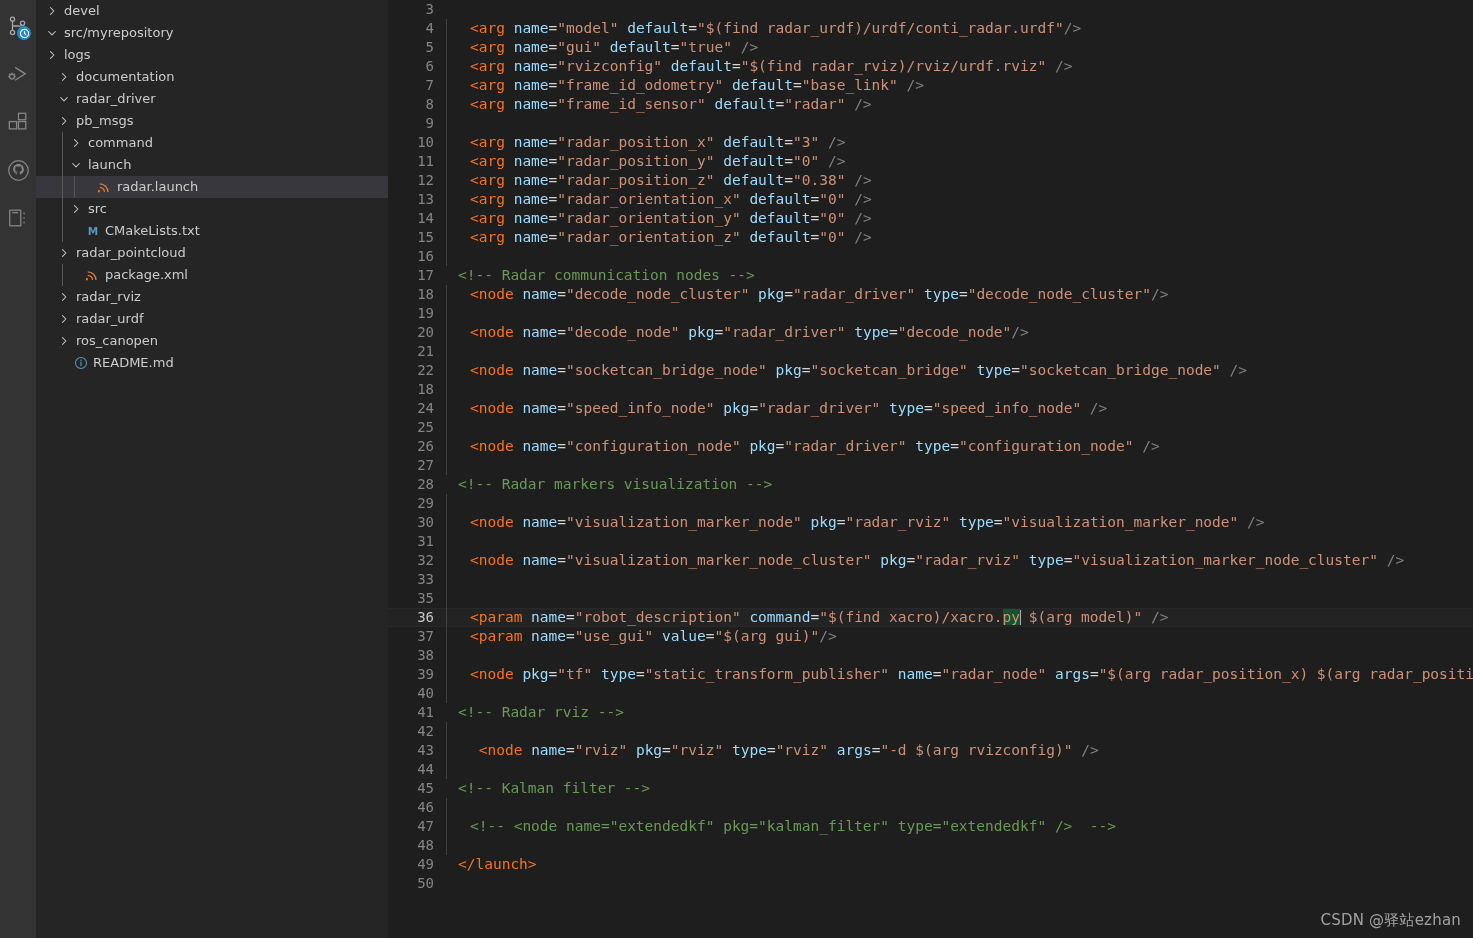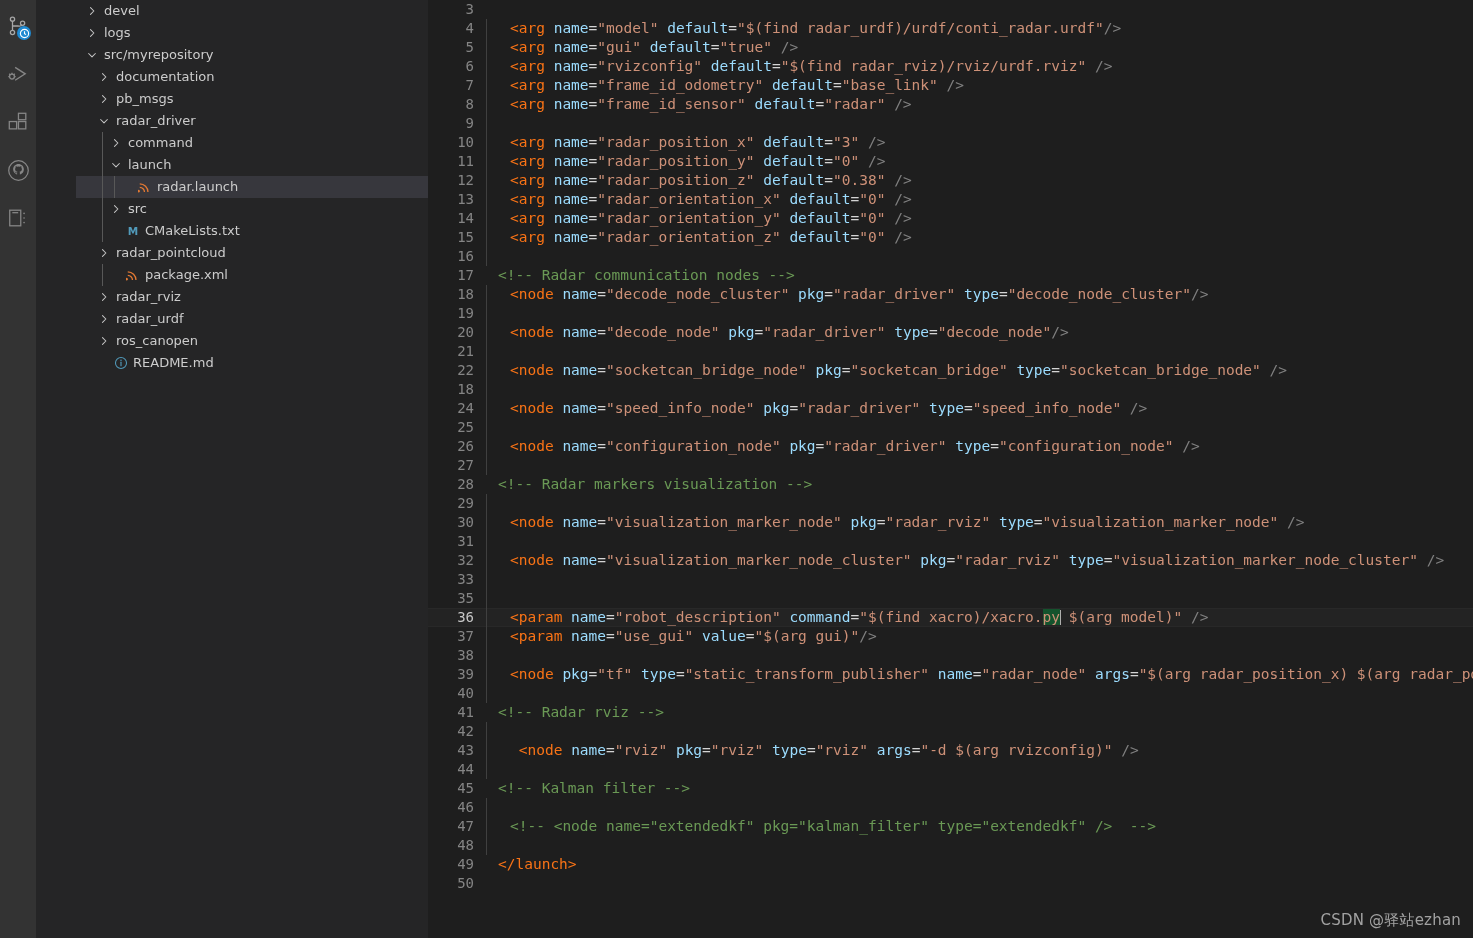--- a/index.html
+++ b/index.html
@@ -57,21 +57,20 @@
 
   
   .sidebar {
     width: 352px;
     flex: 0 0 352px;
     background: #252526;
     overflow: hidden;
     padding-top: 0px;
     font-size: 13px;
     color: #cccccc;
-    padding-left: 40px;
   }
   .tree-row {
     height: 22px;
     display: flex;
     align-items: center;
     white-space: nowrap;
     font-family: "DejaVu Sans", sans-serif;
     font-size: 13px;
     color: #cccccc;
     position: relative;
@@ -277,68 +276,68 @@
               <path d="M6 3.5 L10.5 8 L6 12.5"></path>
             </svg>
           </span>
           <span style="flex: 0 0 4px;"></span>
           <span class="lbl">devel</span>
         </div>
         <div class="tree-row">
           <span style="flex: 0 0 8px;"></span>
           <span class="twisty">
             <svg width="12" height="12" viewBox="0 0 16 16" fill="none" stroke="#c5c5c5" stroke-width="1.4" stroke-linecap="round" stroke-linejoin="round">
+              <path d="M3.5 6 L8 10.5 L12.5 6"></path>
+            </svg>
+          </span>
+          <span style="flex: 0 0 4px;"></span>
+          <span class="lbl">src/myrepository</span>
+        </div>
+        <div class="tree-row">
+          <span style="flex: 0 0 8px;"></span>
+          <span class="twisty">
+            <svg width="12" height="12" viewBox="0 0 16 16" fill="none" stroke="#c5c5c5" stroke-width="1.4" stroke-linecap="round" stroke-linejoin="round">
               <path d="M6 3.5 L10.5 8 L6 12.5"></path>
             </svg>
           </span>
           <span style="flex: 0 0 4px;"></span>
           <span class="lbl">logs</span>
         </div>
         <div class="tree-row">
-          <span style="flex: 0 0 8px;"></span>
+          <span style="flex: 0 0 20px;"></span>
+          <span class="indent-guide" style="left: 14px; background: transparent;"></span>
+          <span class="twisty">
+            <svg width="12" height="12" viewBox="0 0 16 16" fill="none" stroke="#c5c5c5" stroke-width="1.4" stroke-linecap="round" stroke-linejoin="round">
+              <path d="M6 3.5 L10.5 8 L6 12.5"></path>
+            </svg>
+          </span>
+          <span style="flex: 0 0 4px;"></span>
+          <span class="lbl">documentation</span>
+        </div>
+        <div class="tree-row">
+          <span style="flex: 0 0 20px;"></span>
+          <span class="indent-guide" style="left: 14px; background: transparent;"></span>
           <span class="twisty">
             <svg width="12" height="12" viewBox="0 0 16 16" fill="none" stroke="#c5c5c5" stroke-width="1.4" stroke-linecap="round" stroke-linejoin="round">
               <path d="M3.5 6 L8 10.5 L12.5 6"></path>
             </svg>
           </span>
           <span style="flex: 0 0 4px;"></span>
-          <span class="lbl">src/myrepository</span>
-        </div>
-        <div class="tree-row">
-          <span style="flex: 0 0 20px;"></span>
-          <span class="indent-guide" style="left: 14px; background: transparent;"></span>
-          <span class="twisty">
-            <svg width="12" height="12" viewBox="0 0 16 16" fill="none" stroke="#c5c5c5" stroke-width="1.4" stroke-linecap="round" stroke-linejoin="round">
-              <path d="M6 3.5 L10.5 8 L6 12.5"></path>
-            </svg>
-          </span>
-          <span style="flex: 0 0 4px;"></span>
-          <span class="lbl">documentation</span>
+          <span class="lbl">radar_driver</span>
         </div>
         <div class="tree-row">
           <span style="flex: 0 0 20px;"></span>
           <span class="indent-guide" style="left: 14px; background: transparent;"></span>
           <span class="twisty">
             <svg width="12" height="12" viewBox="0 0 16 16" fill="none" stroke="#c5c5c5" stroke-width="1.4" stroke-linecap="round" stroke-linejoin="round">
               <path d="M6 3.5 L10.5 8 L6 12.5"></path>
             </svg>
           </span>
           <span style="flex: 0 0 4px;"></span>
           <span class="lbl">pb_msgs</span>
-        </div>
-        <div class="tree-row">
-          <span style="flex: 0 0 20px;"></span>
-          <span class="indent-guide" style="left: 14px; background: transparent;"></span>
-          <span class="twisty">
-            <svg width="12" height="12" viewBox="0 0 16 16" fill="none" stroke="#c5c5c5" stroke-width="1.4" stroke-linecap="round" stroke-linejoin="round">
-              <path d="M3.5 6 L8 10.5 L12.5 6"></path>
-            </svg>
-          </span>
-          <span style="flex: 0 0 4px;"></span>
-          <span class="lbl">radar_driver</span>
         </div>
         <div class="tree-row">
           <span style="flex: 0 0 32px;"></span>
           <span class="indent-guide" style="left: 14px; background: transparent;"></span>
           <span class="indent-guide" style="left: 26px;"></span>
           <span class="twisty">
             <svg width="12" height="12" viewBox="0 0 16 16" fill="none" stroke="#c5c5c5" stroke-width="1.4" stroke-linecap="round" stroke-linejoin="round">
               <path d="M6 3.5 L10.5 8 L6 12.5"></path>
             </svg>
           </span>

